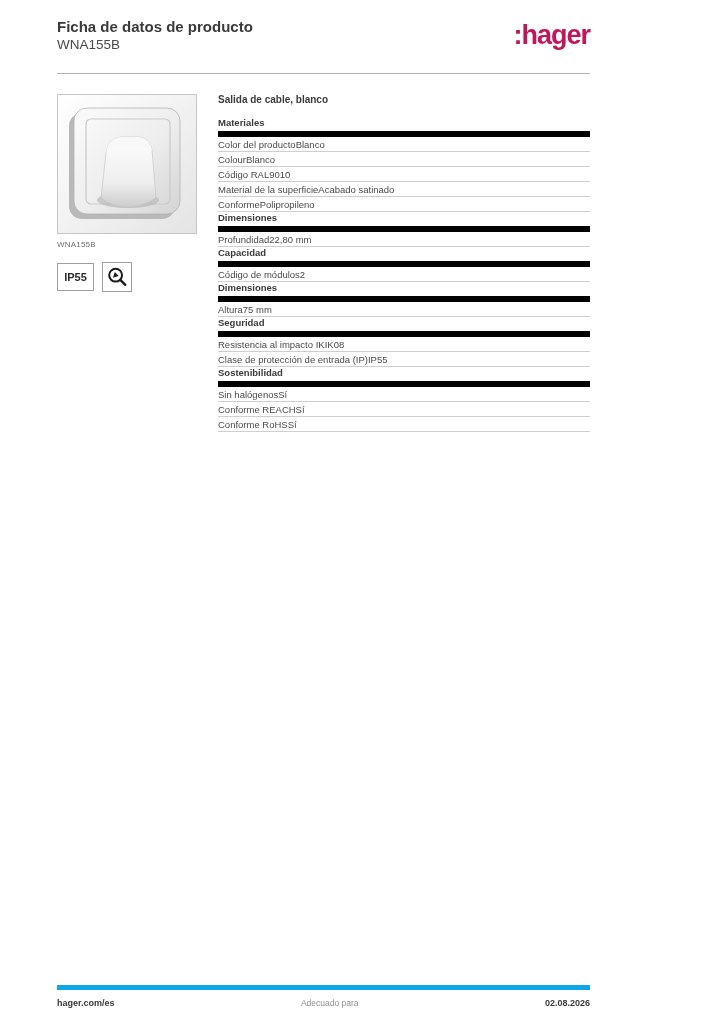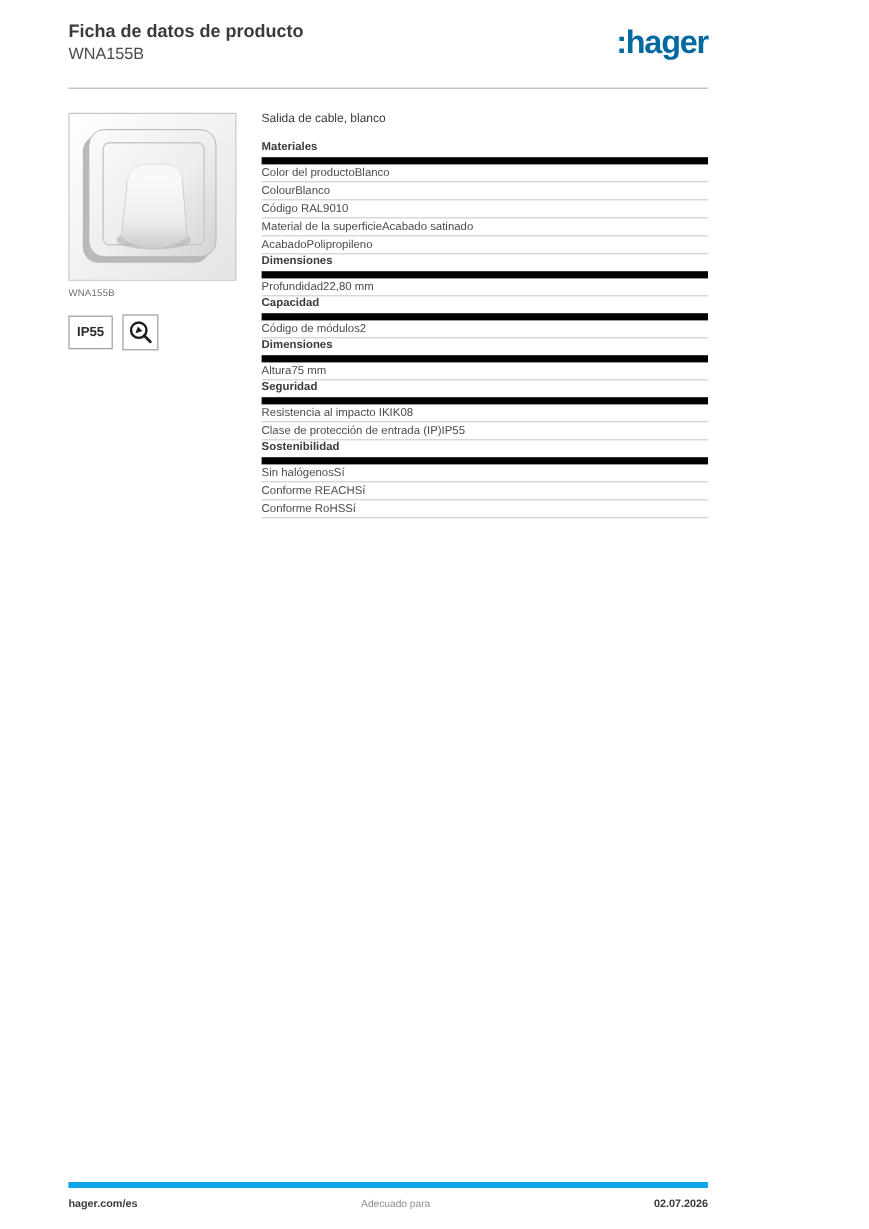--- a/index.html
+++ b/index.html
@@ -72,21 +72,21 @@
   .zoom-box {
     width: 30px; height: 30px;
     border: 1px solid #9d9d9c;
     display: flex; align-items: center; justify-content: center;
     background: #fff;
     cursor: pointer;
   }
   .zoom-box svg { display: block; width: 22px; height: 22px; }
 
   .right-col { flex: 1; min-width: 0; }
-  .product-name { font-size: 10px; font-weight: normal; color: #3a3a3a; line-height: 12px; }
+  .product-name { font-size: 10px; font-weight: bold; color: #3a3a3a; line-height: 12px; }
   .tech-heading { margin-top: 23px; font-size: 10px; font-weight: bold; color: #3a3a3a; line-height: 12px; }
 
   .sections { margin-top: 11px; }
   .spec-section { }
   .spec-section:first-child { margin-top: 0; }
   .spec-title {
     font-size: 9.5px; font-weight: bold; color: #3a3a3a;
     padding-bottom: 3px;
     border-bottom: 6px solid #000000;
     line-height: 11px;
@@ -120,21 +120,21 @@
 </head>
 <body>
 
 <div class="page">
 
   <div class="header">
     <div>
       <div class="doc-title">Ficha de datos de producto</div>
       <div class="doc-code">WNA155B</div>
     </div>
-    <div class="logo" id="logo" style="color: #0369a1;">:hager</div>
+    <div class="logo" id="logo" style="color: #be185d;">:hager</div>
   </div>
   <div class="header-rule"></div>
 
   <div class="main">
 
     <div class="left-col">
       <div class="image-box">
         <svg viewBox="0 0 138 138">
           <defs>
             <linearGradient id="pbg" x1="0" y1="0" x2="1" y2="1">
@@ -189,21 +189,21 @@
             </div>
             <div class="spec-row">
               <span class="spec-label">Código RAL</span>
               <span class="spec-value">9010</span>
             </div>
             <div class="spec-row">
               <span class="spec-label">Material de la superficie</span>
               <span class="spec-value">Acabado satinado</span>
             </div>
             <div class="spec-row">
-              <span class="spec-label">Acabado</span>
+              <span class="spec-label">Conforme</span>
               <span class="spec-value">Polipropileno</span>
             </div>
           </div>
           <div class="spec-section">
             <div class="spec-title">Dimensiones</div>
             <div class="spec-row">
               <span class="spec-label">Profundidad</span>
               <span class="spec-value">22,80 mm</span>
             </div>
           </div>
@@ -247,16 +247,16 @@
               <span class="spec-value">Sí</span>
             </div>
           </div>
         </div>
     </div>
   </div>
 
   <div class="footer">
     <a class="footer-site" href="#">hager.com/es</a>
     <div class="footer-center">Adecuado para</div>
-    <div class="footer-date">02.07.2026</div>
+    <div class="footer-date">02.08.2026</div>
   </div>
 
 </div>
 
 </body></html>

